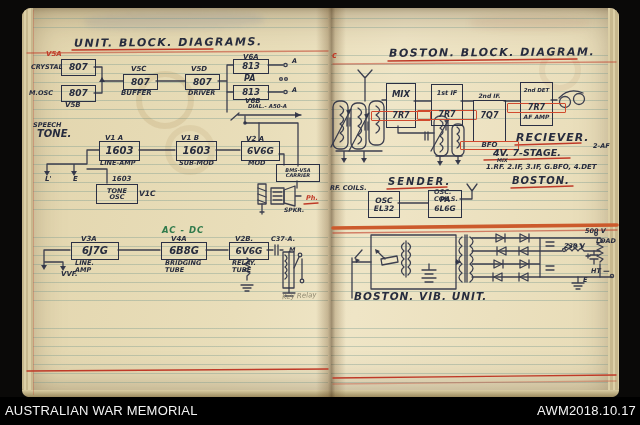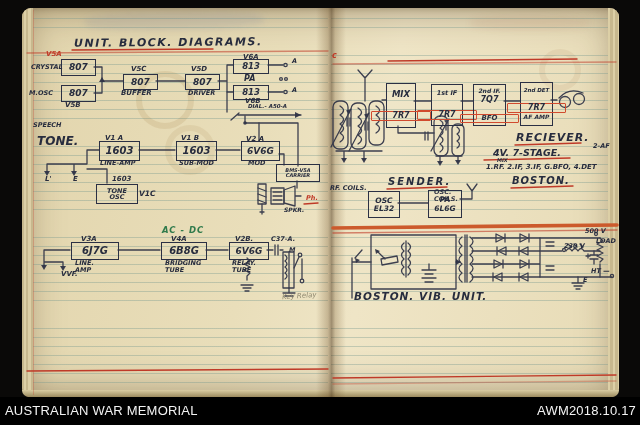--- a/index.html
+++ b/index.html
@@ -222,21 +222,21 @@
     </div>
   <span class="t" style="left:244px;top:75px;font-size:8px;">PA</span>
   <div class="bx" style="left:233px;top:85px;width:34px;height:13px;font-size:8.5px;">
       <span>813</span>
     </div>
   <span class="t" style="left:245px;top:98px;font-size:7px;">V6B</span>
   <span class="t" style="left:292px;top:58px;font-size:6.5px;">A</span>
   <span class="t" style="left:292px;top:87px;font-size:6.5px;">A</span>
   <span class="t" style="left:248px;top:104px;font-size:5.5px;">DIAL.- A50-A</span>
   <span class="t" style="left:33px;top:122px;font-size:6.5px;">SPEECH</span>
-  <span class="t" style="left:37px;top:135px;font-size:12px;">TONE.</span>
+  <span class="t" style="left:37px;top:129px;font-size:10px;">TONE.</span>
   <span class="t" style="left:105px;top:135px;font-size:7px;">V1 A</span>
   <div class="bx" style="left:99px;top:141px;width:39px;height:18px;font-size:10px;">
       <span>1603</span>
     </div>
   <span class="t" style="left:100px;top:160px;font-size:6.5px;">LINE-AMP</span>
   <span class="t" style="left:181px;top:135px;font-size:7px;">V1 B</span>
   <div class="bx" style="left:176px;top:141px;width:39px;height:18px;font-size:10px;">
       <span>1603</span>
     </div>
   <span class="t" style="left:179px;top:160px;font-size:6.5px;">SUB-MOD</span>
@@ -274,29 +274,30 @@
   <div class="bx" style="left:229px;top:242px;width:38px;height:16px;font-size:9px;">
       <span>6V6G</span>
     </div>
   <span class="t" style="left:232px;top:260px;font-size:6.5px;"><span>RELAY.</span><br><span>TUBE</span></span>
   <span class="t" style="left:271px;top:236px;font-size:6.5px;">C37-A.</span>
   <span class="t" style="left:289px;top:247px;font-size:6.5px;">M</span>
   <span class="t" style="left:61px;top:271px;font-size:7px;">VVF.</span>
   <span class="t pencil" style="left:282px;top:293px;font-size:7px;transform:rotate(-4deg);">Key Relay</span>
 
   <span class="t red" style="left:332px;top:52px;font-size:8px;">c</span>
+  <span class="t" style="left:389px;top:47px;font-size:11px;letter-spacing:1.5px;transform:rotate(-.4deg);">BOSTON. BLOCK. DIAGRAM.</span>
   <div class="bx" style="left:386px;top:83px;width:28px;height:43px;gap:4px;">
     <span style="font-size:8.5px;">MIX</span>
     <span class="rb" style="font-size:8px;">7R7</span>
   </div>
   <div class="bx" style="left:431px;top:84px;width:30px;height:40px;gap:5px;">
     <span style="font-size:6.5px;">1st IF</span>
     <span class="rb" style="font-size:8px;">7R7</span>
   </div>
-  <div class="bx" style="left:473px;top:84px;width:31px;height:40px;gap:2px;">
+  <div class="bx" style="left:473px;top:100px;width:31px;height:40px;gap:13px;">
     <span style="font-size:6px;">2nd IF.</span>
     <span style="font-size:8px;">7Q7</span>
     <span class="rb" style="font-size:7px;">BFO</span>
   </div>
   <div class="bx" style="left:520px;top:82px;width:31px;height:42px;gap:1px;">
     <span style="font-size:5.5px;">2nd DET</span>
     <span class="rb" style="font-size:8px;">7R7</span>
     <span style="font-size:6px;">AF AMP</span>
   </div>
   <span class="t" style="left:330px;top:157px;font-size:6.5px;margin-top:28px;">RF. COILS.</span>

